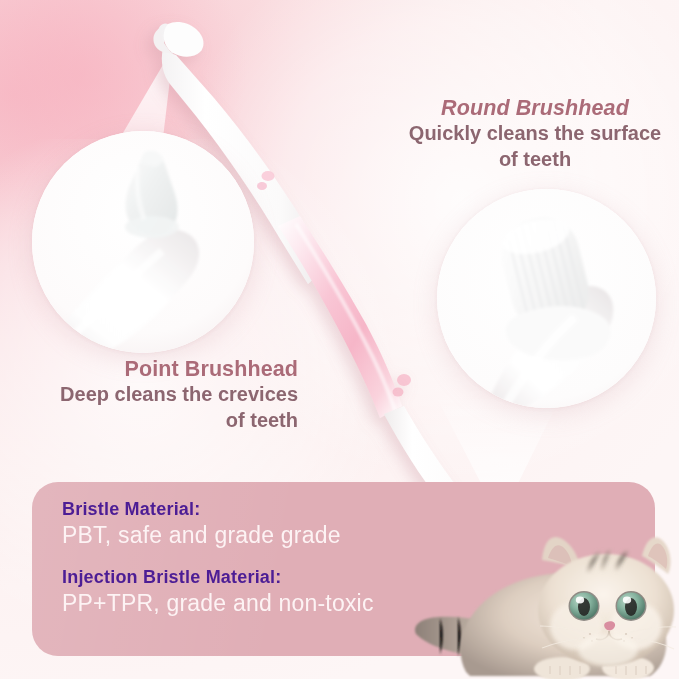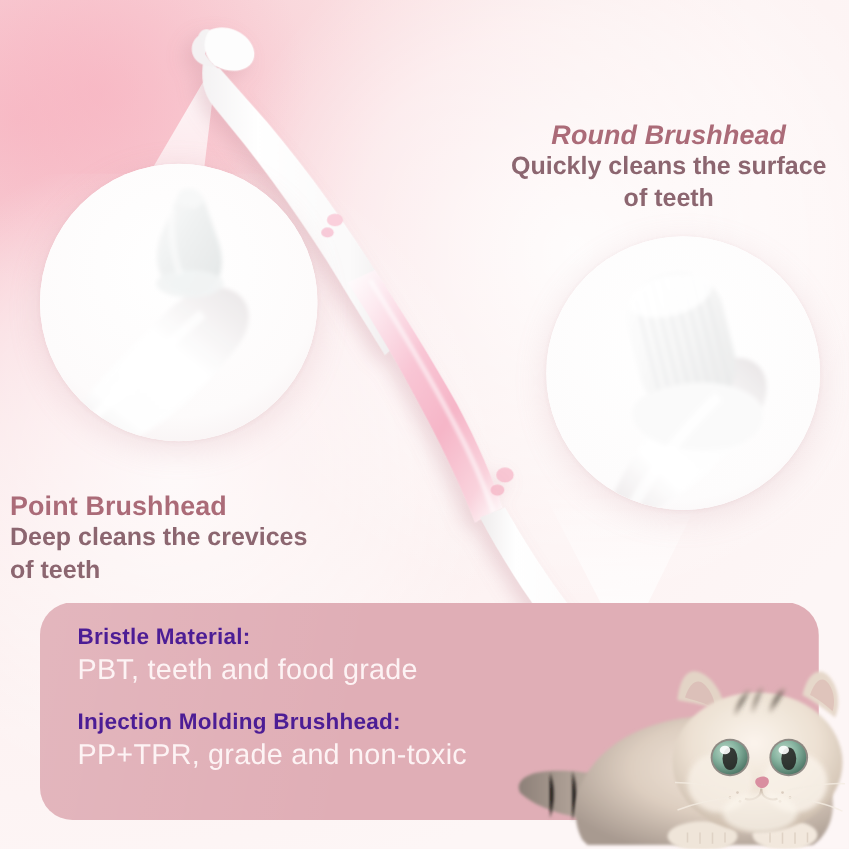--- a/index.html
+++ b/index.html
@@ -63,21 +63,21 @@
     line-height:1.18;
   }
   .callout .desc {
     color:#8c6670;
     font-size:20px;
     line-height:1.28;
     font-weight:700;
   }
   #callout-right { left:401px; top:96px; width:268px; text-align:center; }
   #callout-right .title { text-align:center;font-style:italic; }
-  #callout-left  { left:8px;  top:357px; width:290px; text-align:left;margin-top:36px; }
+  #callout-left  { left:8px;  top:357px; width:290px; text-align:right; }
 
   
   #spec-panel {
     position:absolute;
     left:32px; top:482px;
     width:623px; height:174px;
     border-radius:26px;
     background:#e0aeb6;
     overflow:hidden;
   }
@@ -346,25 +346,25 @@
     <div class="title">Point Brushhead</div>
     <div class="desc">Deep cleans the crevices</div>
     <div class="desc">of teeth</div>
   </div>
 
   <div id="spec-panel">
     <div class="panel-sheen"></div>
 
     <div class="spec-block" id="spec-1">
       <div class="spec-label">Bristle Material:</div>
-      <div class="spec-value">PBT, teeth and food grade</div>
+      <div class="spec-value">PBT, safe and grade grade</div>
     </div>
 
     <div class="spec-block" id="spec-2">
-      <div class="spec-label">Injection Molding Brushhead:</div>
+      <div class="spec-label">Injection Bristle Material:</div>
       <div class="spec-value">PP+TPR, grade and non-toxic</div>
     </div>
   </div>
 
   <div id="cat-wrap">
     <svg viewBox="0 0 269 157" width="269" height="157">
       <defs>
         <radialGradient id="bodyG" cx="58%" cy="40%" r="70%">
           <stop offset="0%" stop-color="#f3e8dd"></stop>
           <stop offset="52%" stop-color="#ddcec0"></stop>

